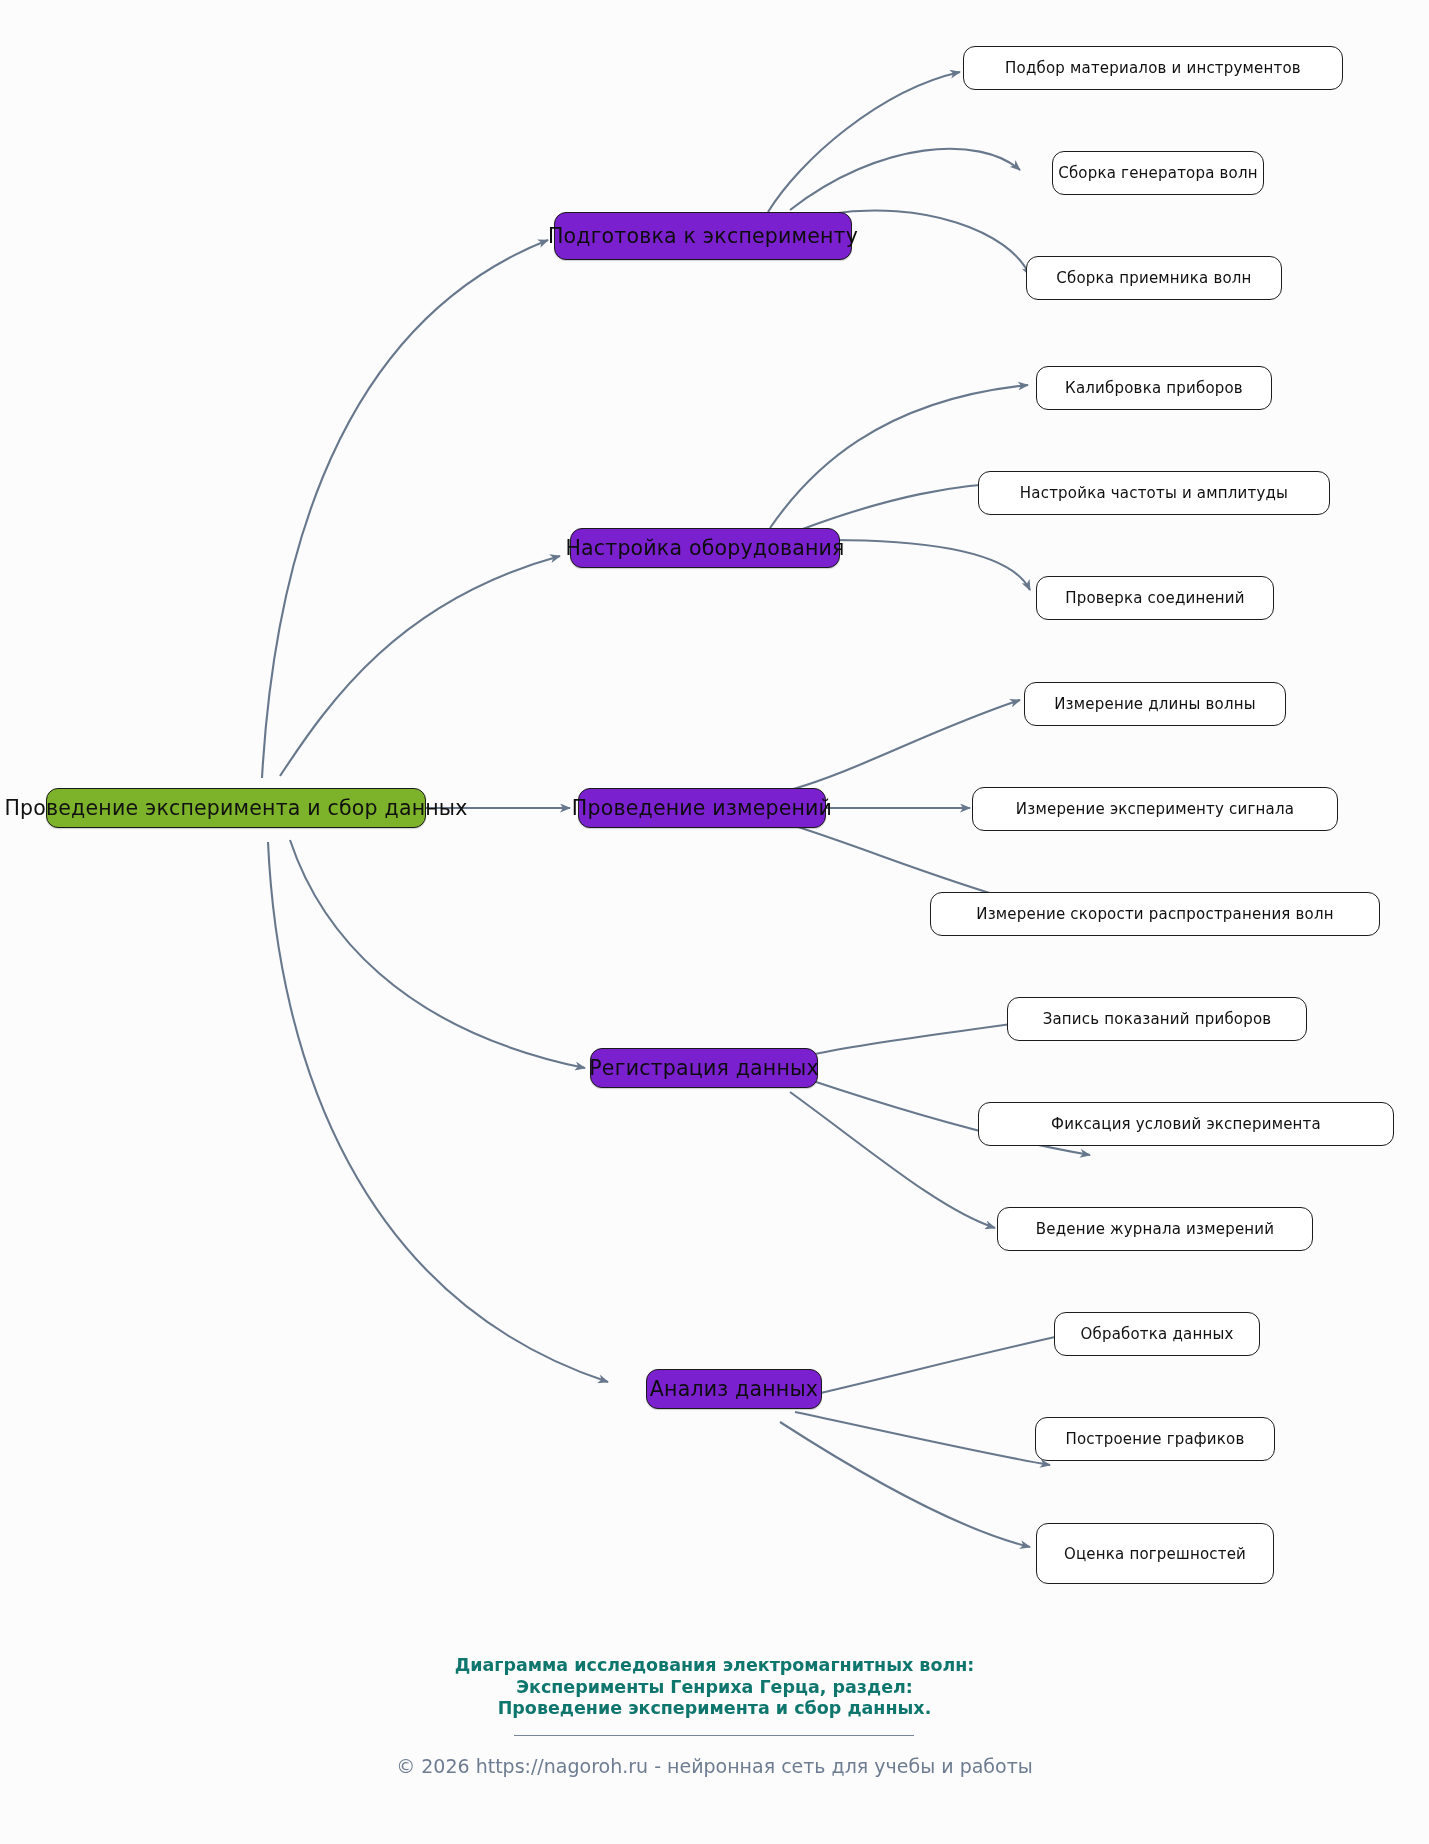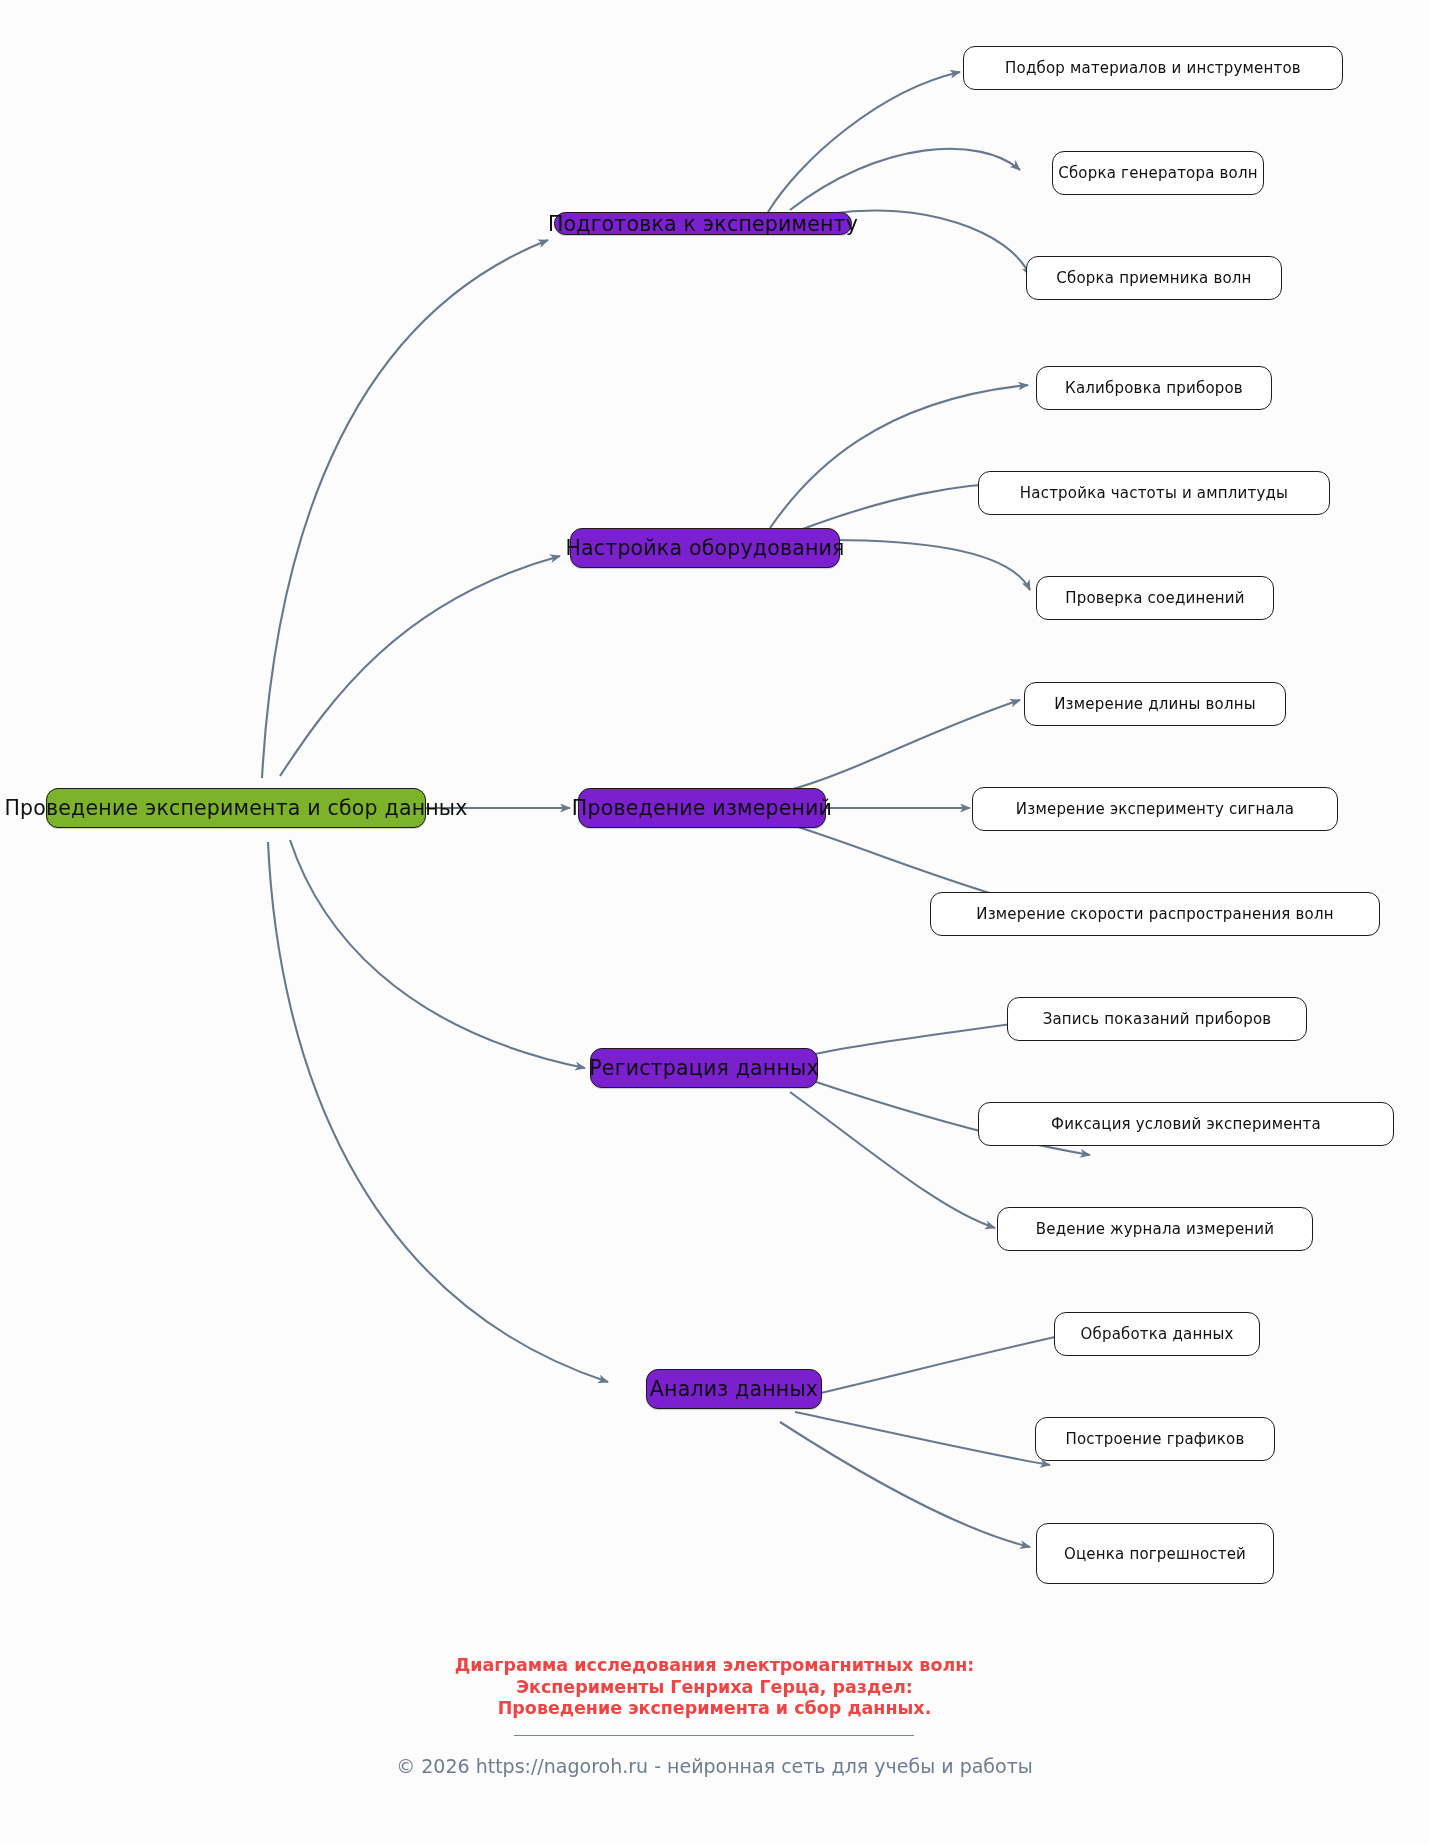--- a/index.html
+++ b/index.html
@@ -58,21 +58,21 @@
     font-size: 15px;
   }
   .footer {
     position: absolute;
     left: 0;
     width: 1429px;
     text-align: center;
   }
   .footer-title {
     top: 1655px;
-    color: #ef4444;
+    color: #0f766e;
     font-family: "DejaVu Sans", sans-serif;
     font-weight: bold;
     font-size: 17.5px;
     line-height: 21.5px;
   }
   .footer-rule {
     position: absolute;
     top: 1735px;
     left: 514px;
     width: 400px;
@@ -124,21 +124,21 @@
       <path d="M790,1400 C880,1380 990,1350 1110,1325"></path>
       <path d="M795,1412 C880,1430 990,1455 1050,1465"></path>
       <path d="M780,1422 C870,1480 960,1530 1030,1547"></path>
     </g>
   </svg>
 
   <div class="node node-root" style="left:46px; top:788px; width:380px; height:40px;">
     <span>Проведение эксперимента и сбор данных</span>
   </div>
 
-  <div class="node node-branch" style="left:554px; top:212px; width:298px; height:23px;">
+  <div class="node node-branch" style="left:554px; top:212px; width:298px; height:48px;">
     <span>Подготовка к эксперименту</span>
   </div>
   <div class="node node-leaf" style="left:963px; top:46px; width:380px; height:44px;">
     <span>Подбор материалов и инструментов</span>
   </div>
   <div class="node node-leaf" style="left:1052px; top:151px; width:212px; height:44px;">
     <span>Сборка генератора волн</span>
   </div>
   <div class="node node-leaf" style="left:1026px; top:256px; width:256px; height:44px;">
     <span>Сборка приемника волн</span>

